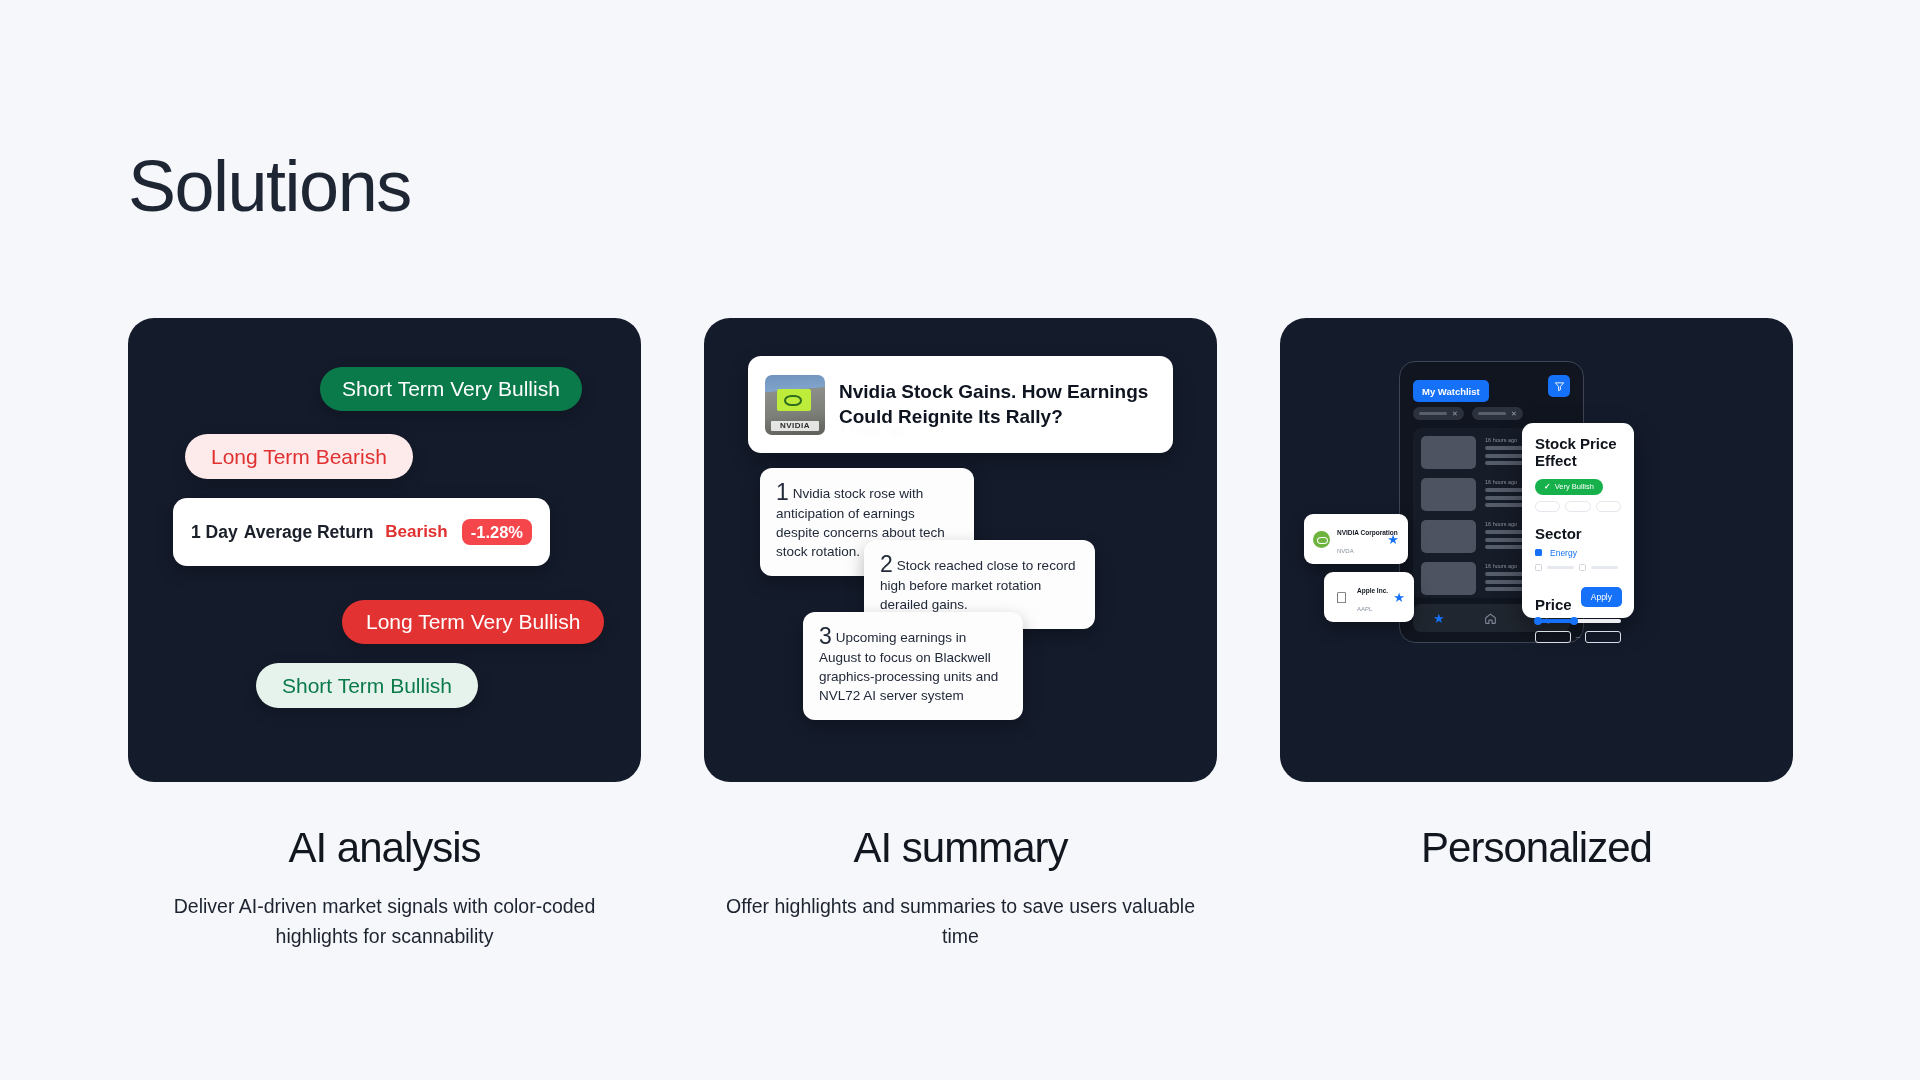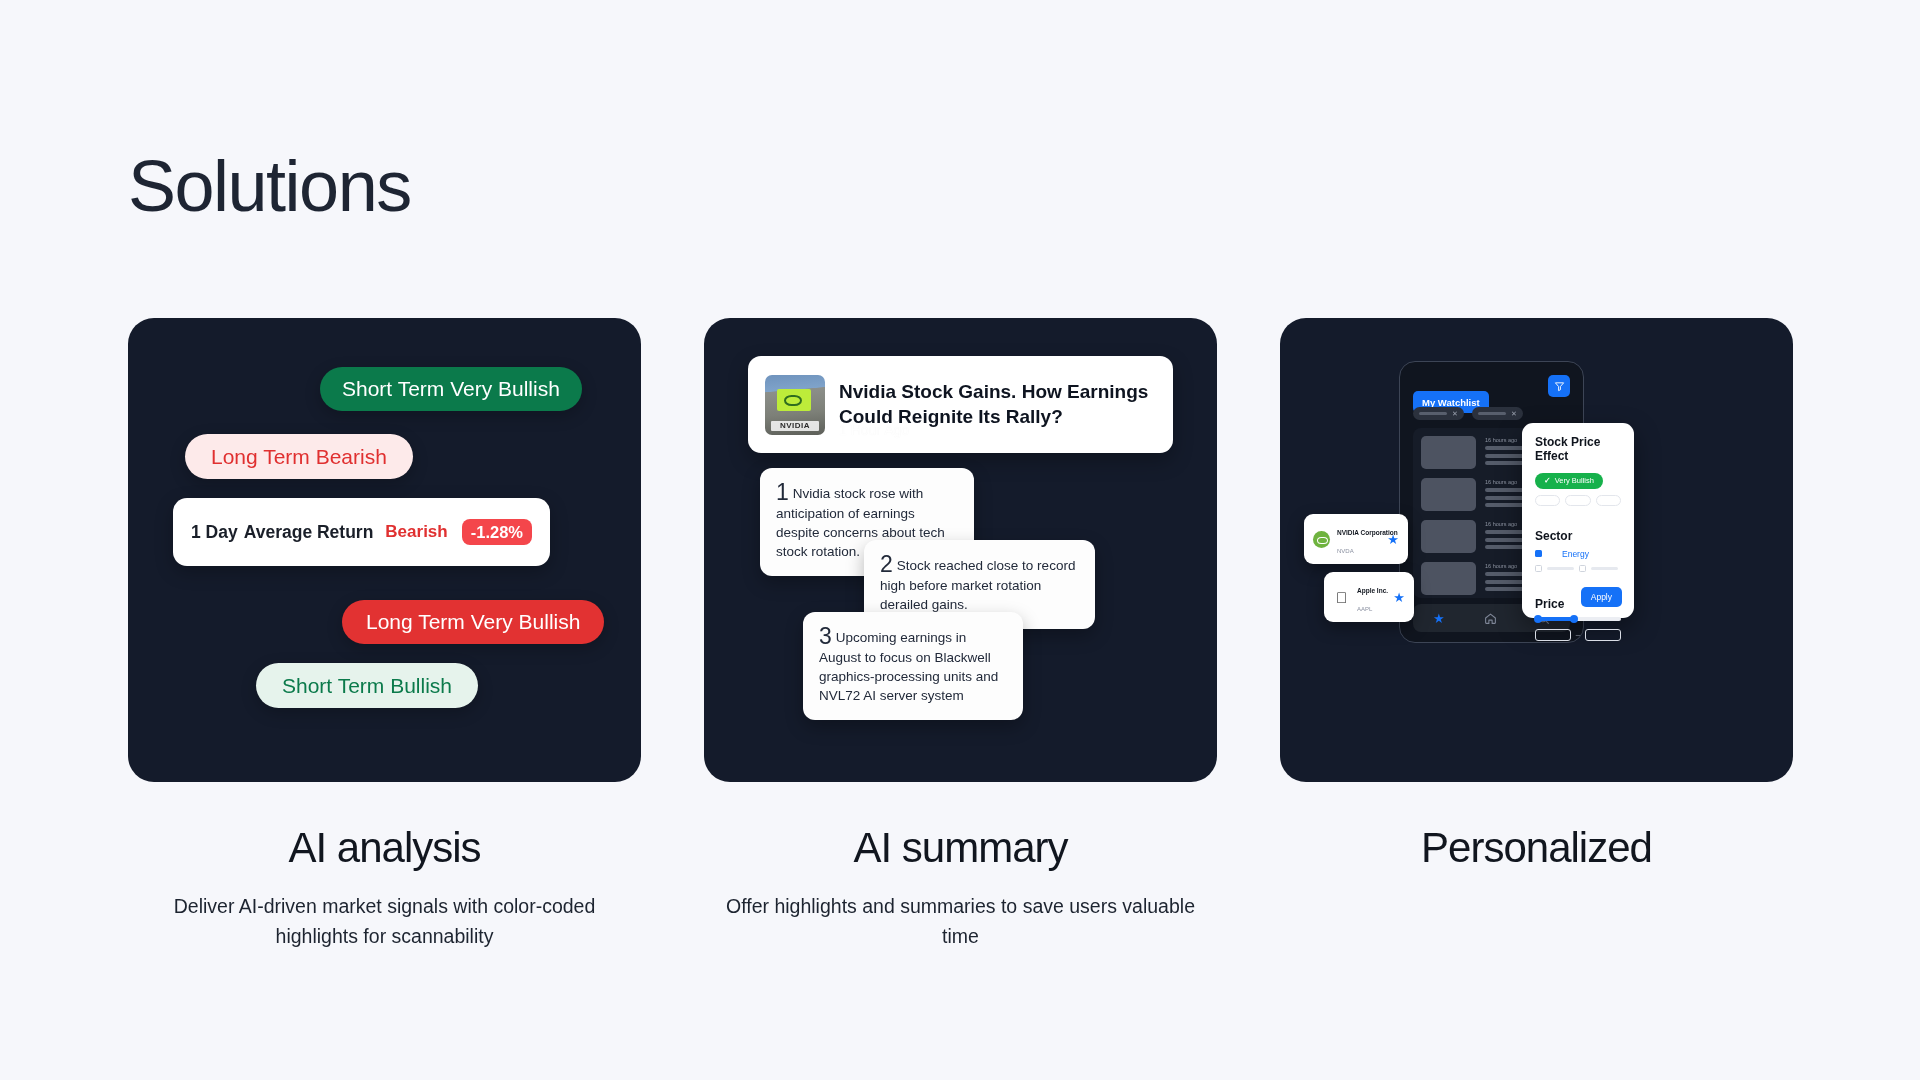--- a/index.html
+++ b/index.html
@@ -121,21 +121,21 @@
 
   
   .phone {
     position: absolute; left: 119px; top: 43px;
     width: 185px; height: 282px;
     background: #10151f; border: 1.5px solid #3d4556;
     border-radius: 16px; overflow: hidden;
   }
   .phone-top { position: absolute; left: 13px; top: 13px; right: 13px; height: 26px; }
   .watchlist-btn {
-    position: absolute; left: 0; top: 16px; height: 22px;
+    position: absolute; left: 0; top: 5px; height: 22px;
     background: #1571f7; color: #ffffff; font-size: 9.5px; font-weight: bold;
     border-radius: 5px; padding: 0 9px; display: flex; align-items: center;
   }
   .filter-btn {
     position: absolute; right: 0; top: 0; width: 22px; height: 22px;
     background: #1571f7; border-radius: 5px; display: flex;
     align-items: center; justify-content: center;
   }
   .chips { position: absolute; left: 13px; top: 45px; display: flex; gap: 8px; }
   .chip {
@@ -176,31 +176,31 @@
   .stock-text { flex: 1; min-width: 0; }
   .stock-name { font-size: 6.5px; font-weight: bold; color: #11161f; white-space: nowrap; }
   .stock-sym { font-size: 6px; color: #8a90a0; }
   .star { color: #1571f7; font-size: 13px; line-height: 1; }
 
   .filter-panel {
     position: absolute; left: 242px; top: 105px; width: 112px; height: 195px;
     background: #ffffff; border-radius: 11px;
     box-shadow: 0 10px 26px rgba(0,0,0,.4); padding: 12px 13px;
   }
-  .fp-h { font-size: 12px; font-weight: bold; color: #0f141d; margin-bottom: 6px; }
-  .fp-h.second { margin-top: 23px; } .fp-h.third { margin-top: 25px; }
+  .fp-h { font-size: 15px; font-weight: bold; color: #0f141d; margin-bottom: 6px; }
+  .fp-h.second { margin-top: 13px; } .fp-h.third { margin-top: 25px; }
   .vb-pill {
     display: inline-flex; align-items: center; gap: 4px;
     background: #16b14b; color: #ffffff; font-size: 7.5px;
     border-radius: 999px; padding: 3.5px 9px; margin-bottom: 6px;
   }
   .vb-pill .ck { font-size: 8px; font-weight: bold; }
   .ghost-row { display: flex; gap: 5px; }
   .ghost { height: 11px; border: 1px solid #e3e6ec; border-radius: 999px; flex: 1; }
-  .sector-row { display: flex; align-items: center; gap: 20px; }
+  .sector-row { display: flex; align-items: center; gap: 8px; }
   .cb { width: 7px; height: 7px; background: #1571f7; border-radius: 1.5px; flex: 0 0 7px; }
   .cb.empty { background: #ffffff; border: 1px solid #cfd4dd; }
   .sector-label { font-size: 8.5px; color: #1571f7; }
   .sector-row2 { display: flex; align-items: center; gap: 5px; margin-top: 6px; }
   .ghost-line { height: 3px; background: #e6e9ef; border-radius: 2px; width: 27px; }
   .slider { position: relative; height: 4px; background: #eceef3; border-radius: 3px; margin: 4px 0 8px; }
   .slider .fill { position: absolute; left: 0; top: 0; height: 4px; width: 43%; background: #1571f7; border-radius: 3px; }
   .slider .knob { position: absolute; top: -2px; width: 8px; height: 8px; background: #1571f7; border-radius: 50%; }
   .slider .knob.a { left: -1px; } .slider .knob.b { left: 41%; }
   .range-row { display: flex; align-items: center; gap: 5px; }

